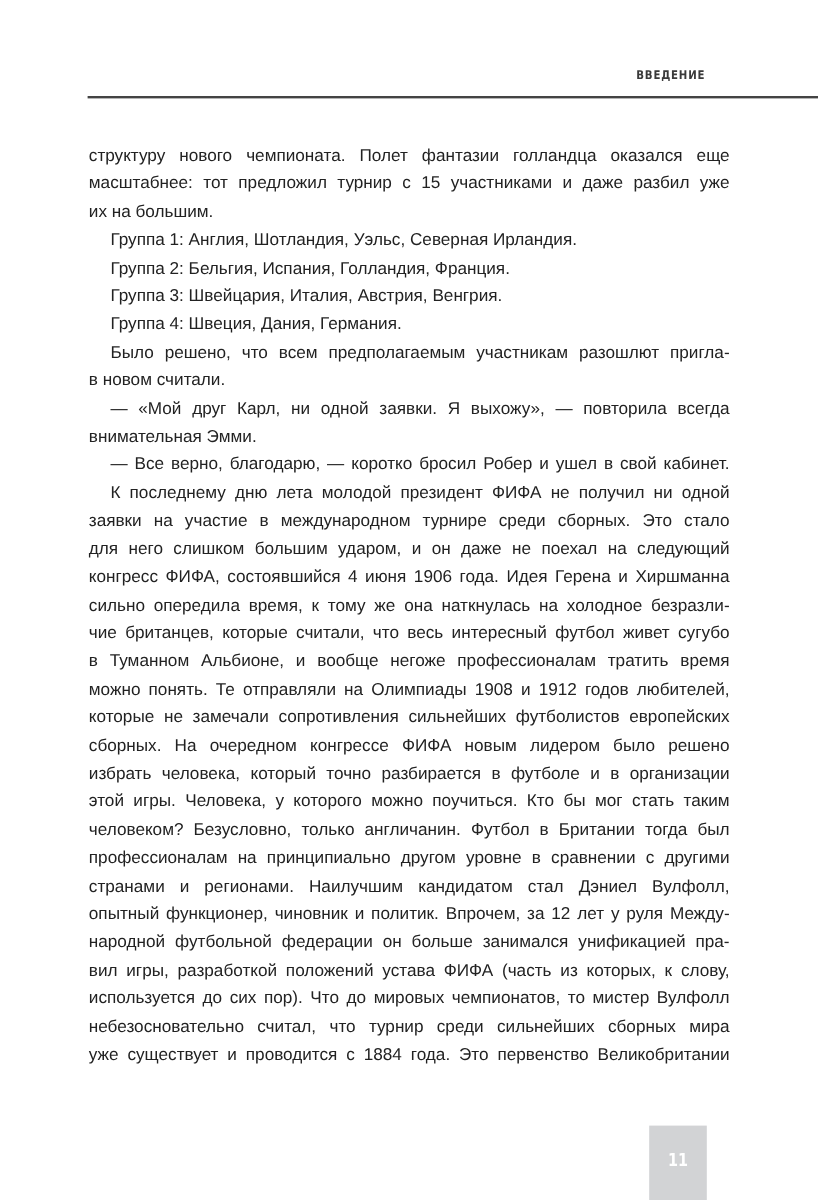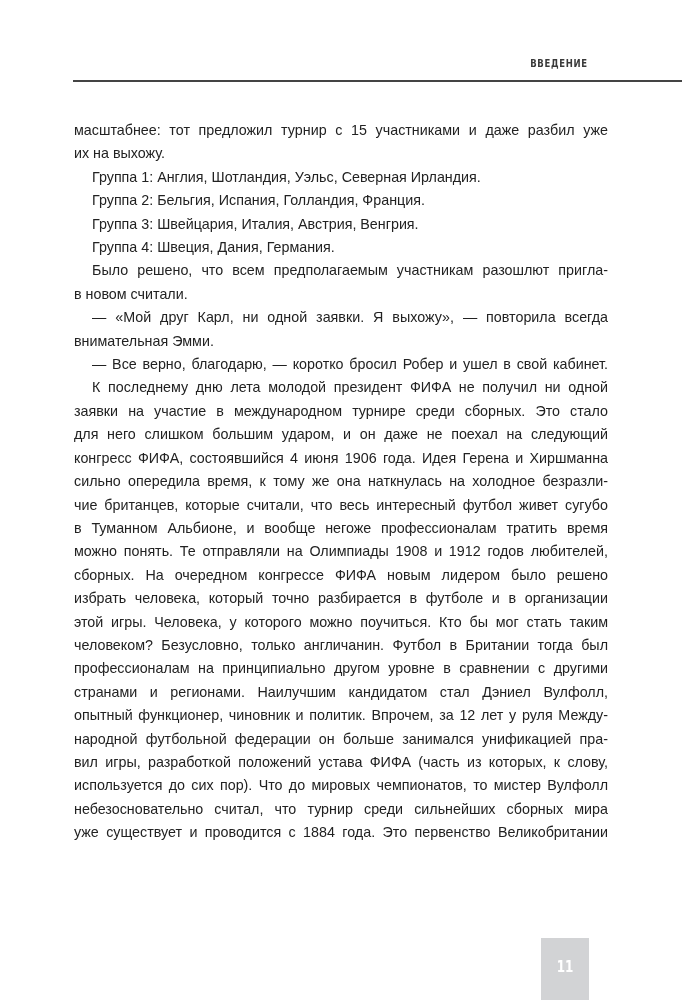--- a/index.html
+++ b/index.html
@@ -35,39 +35,41 @@
     }
   </style>
 </head>
 <body>
 
 <div class="page">
   <div class="running-head">ВВЕДЕНИЕ</div>
   <div class="head-rule"></div>
 
   <div class="body-text" id="body-text">
+      <span class="ln">структуру нового чемпионата. Полет фантазии голландца оказался еще</span>
       <span class="ln">масштабнее: тот предложил турнир с 15 участниками и даже разбил уже</span>
-      <span class="ln last">их на выхожу.</span>
+      <span class="ln last">их на большим.</span>
       <span class="ln indent last">Группа 1: Англия, Шотландия, Уэльс, Северная Ирландия.</span>
       <span class="ln indent last">Группа 2: Бельгия, Испания, Голландия, Франция.</span>
       <span class="ln indent last">Группа 3: Швейцария, Италия, Австрия, Венгрия.</span>
       <span class="ln indent last">Группа 4: Швеция, Дания, Германия.</span>
       <span class="ln indent">Было решено, что всем предполагаемым участникам разошлют пригла-</span>
       <span class="ln last">в новом считали.</span>
       <span class="ln indent">— «Мой друг Карл, ни одной заявки. Я выхожу», — повторила всегда</span>
       <span class="ln last">внимательная Эмми.</span>
       <span class="ln indent">— Все верно, благодарю, — коротко бросил Робер и ушел в свой кабинет.</span>
       <span class="ln indent">К последнему дню лета молодой президент ФИФА не получил ни одной</span>
       <span class="ln">заявки на участие в международном турнире среди сборных. Это стало</span>
       <span class="ln">для него слишком большим ударом, и он даже не поехал на следующий</span>
       <span class="ln">конгресс ФИФА, состоявшийся 4 июня 1906 года. Идея Герена и Хиршманна</span>
       <span class="ln">сильно опередила время, к тому же она наткнулась на холодное безразли-</span>
       <span class="ln">чие британцев, которые считали, что весь интересный футбол живет сугубо</span>
       <span class="ln">в Туманном Альбионе, и вообще негоже профессионалам тратить время</span>
       <span class="ln">можно понять. Те отправляли на Олимпиады 1908 и 1912 годов любителей,</span>
+      <span class="ln">которые не замечали сопротивления сильнейших футболистов европейских</span>
       <span class="ln">сборных. На очередном конгрессе ФИФА новым лидером было решено</span>
       <span class="ln">избрать человека, который точно разбирается в футболе и в организации</span>
       <span class="ln">этой игры. Человека, у которого можно поучиться. Кто бы мог стать таким</span>
       <span class="ln">человеком? Безусловно, только англичанин. Футбол в Британии тогда был</span>
       <span class="ln">профессионалам на принципиально другом уровне в сравнении с другими</span>
       <span class="ln">странами и регионами. Наилучшим кандидатом стал Дэниел Вулфолл,</span>
       <span class="ln">опытный функционер, чиновник и политик. Впрочем, за 12 лет у руля Между-</span>
       <span class="ln">народной футбольной федерации он больше занимался унификацией пра-</span>
       <span class="ln">вил игры, разработкой положений устава ФИФА (часть из которых, к слову,</span>
       <span class="ln">используется до сих пор). Что до мировых чемпионатов, то мистер Вулфолл</span>

